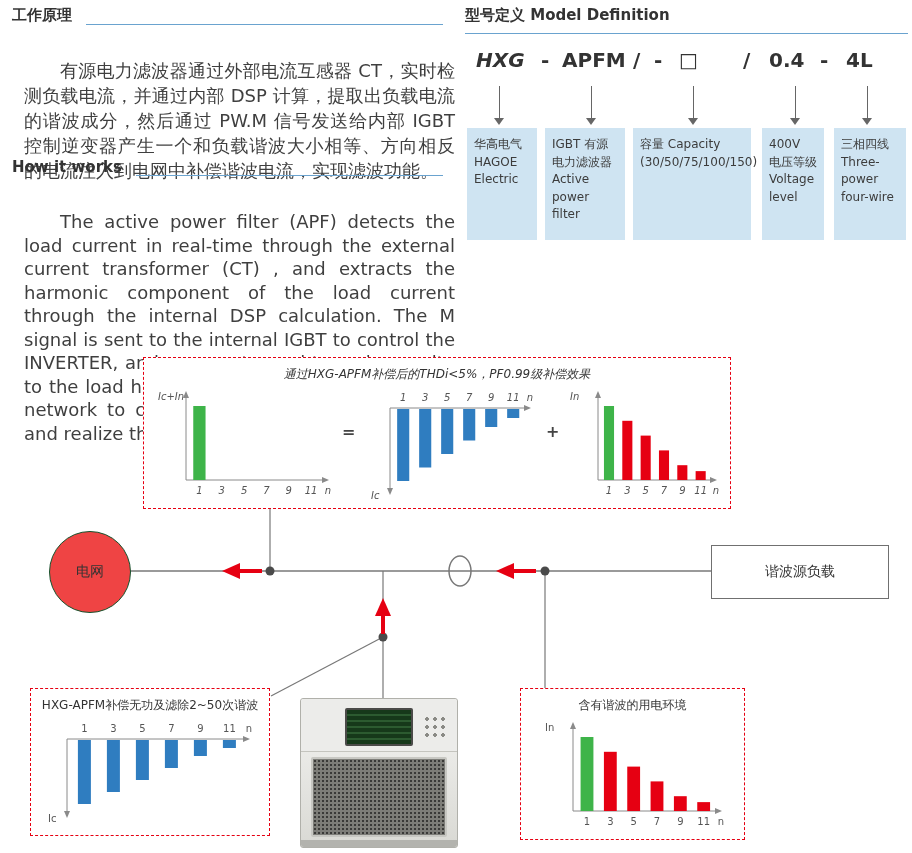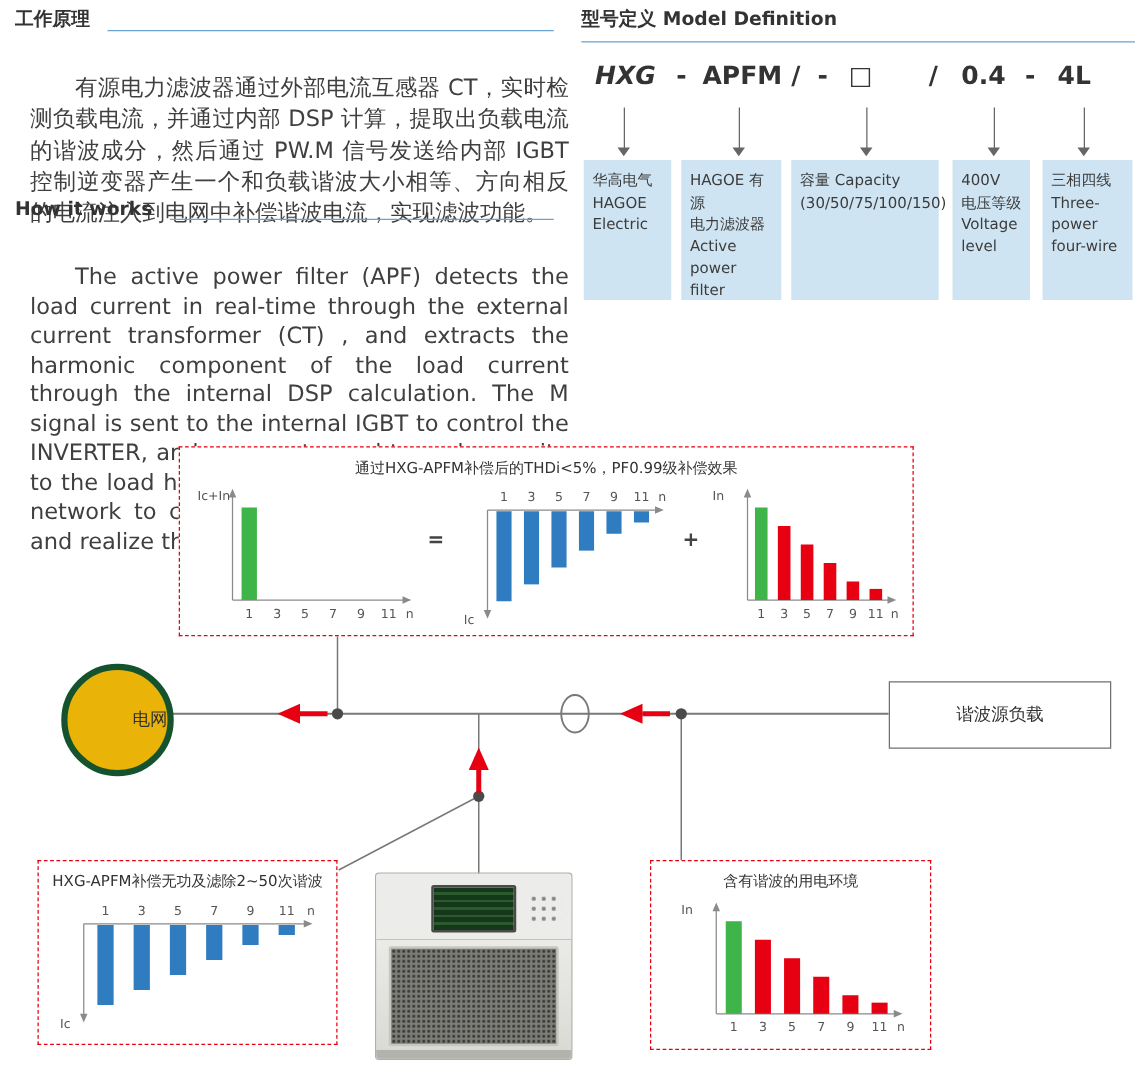--- a/index.html
+++ b/index.html
@@ -28,29 +28,29 @@
                   border-left:5px solid transparent;border-right:5px solid transparent;
                   border-top:7px solid #666;}
   .md-box{position:absolute;top:122px;height:112px;background:#cfe4f2;box-sizing:border-box;
           padding:8px 7px;font-size:12px;line-height:17.5px;color:#3c3c3c;}
 
   
   .overlay{position:absolute;left:0;top:0;pointer-events:none;}
   .dashed{position:absolute;border:1.5px dashed #e60012;background:#fff;box-sizing:border-box;}
   .box-title{position:absolute;top:8px;left:0;width:100%;text-align:center;
              font-size:12px;color:#333;}
-  .result-box{left:143px;top:357px;width:588px;height:152px;}
+  .result-box{left:143px;top:357px;width:588px;height:152px;font-style:italic;}
   .apf-box{left:30px;top:688px;width:240px;height:148px;}
   .env-box{left:520px;top:688px;width:225px;height:152px;}
   .chart{position:absolute;}
   .op{position:absolute;top:64px;font-size:16px;font-weight:bold;color:#444;}
 
-  .grid-circle{position:absolute;left:49px;top:531px;width:80px;height:80px;border:5px solid #14532d;
-               border-radius:50%;display:flex;align-items:center;justify-content:flex-end;
-               font-size:14px;color:#333;background:#eab308;}
+  .grid-circle{position:absolute;left:49px;top:531px;width:80px;height:80px;border:1px solid #14532d;
+               border-radius:50%;display:flex;align-items:center;justify-content:center;
+               font-size:14px;color:#333;background:#ef4444;}
   .load-rect{position:absolute;left:711px;top:545px;width:176px;height:52px;border:1px solid #707070;
              display:flex;align-items:center;justify-content:center;font-size:14px;color:#333;background:#fff;}
 
   
   .device{position:absolute;left:300px;top:698px;width:158px;height:150px;}
   .device-body{position:absolute;inset:0;background:linear-gradient(180deg,#f4f4f2,#d9d9d4);
                border:1px solid #b0b0aa;border-radius:3px;}
   .device-panel{position:absolute;left:0;top:0;right:0;height:52px;background:#ececea;
                 border-bottom:1px solid #c4c4be;border-radius:3px 3px 0 0;}
   .device-screen{position:absolute;left:50%;transform:translateX(-50%);top:9px;width:64px;height:34px;
@@ -119,21 +119,21 @@
           <div class="head"></div>
         </div>
       </div>
     <div id="md-boxes">
         <div class="md-box" style="left: 2px; width: 70px;">
           <div>华高电气</div>
           <div>HAGOE</div>
           <div>Electric</div>
         </div>
         <div class="md-box" style="left: 80px; width: 80px;">
-          <div>HAGOE 有源</div>
+          <div>IGBT 有源</div>
           <div>电力滤波器</div>
           <div>Active</div>
           <div>power filter</div>
         </div>
         <div class="md-box" style="left: 168px; width: 118px;">
           <div>容量 Capacity</div>
           <div>(30/50/75/100/150)</div>
         </div>
         <div class="md-box" style="left: 297px; width: 62px;">
           <div>400V</div>

